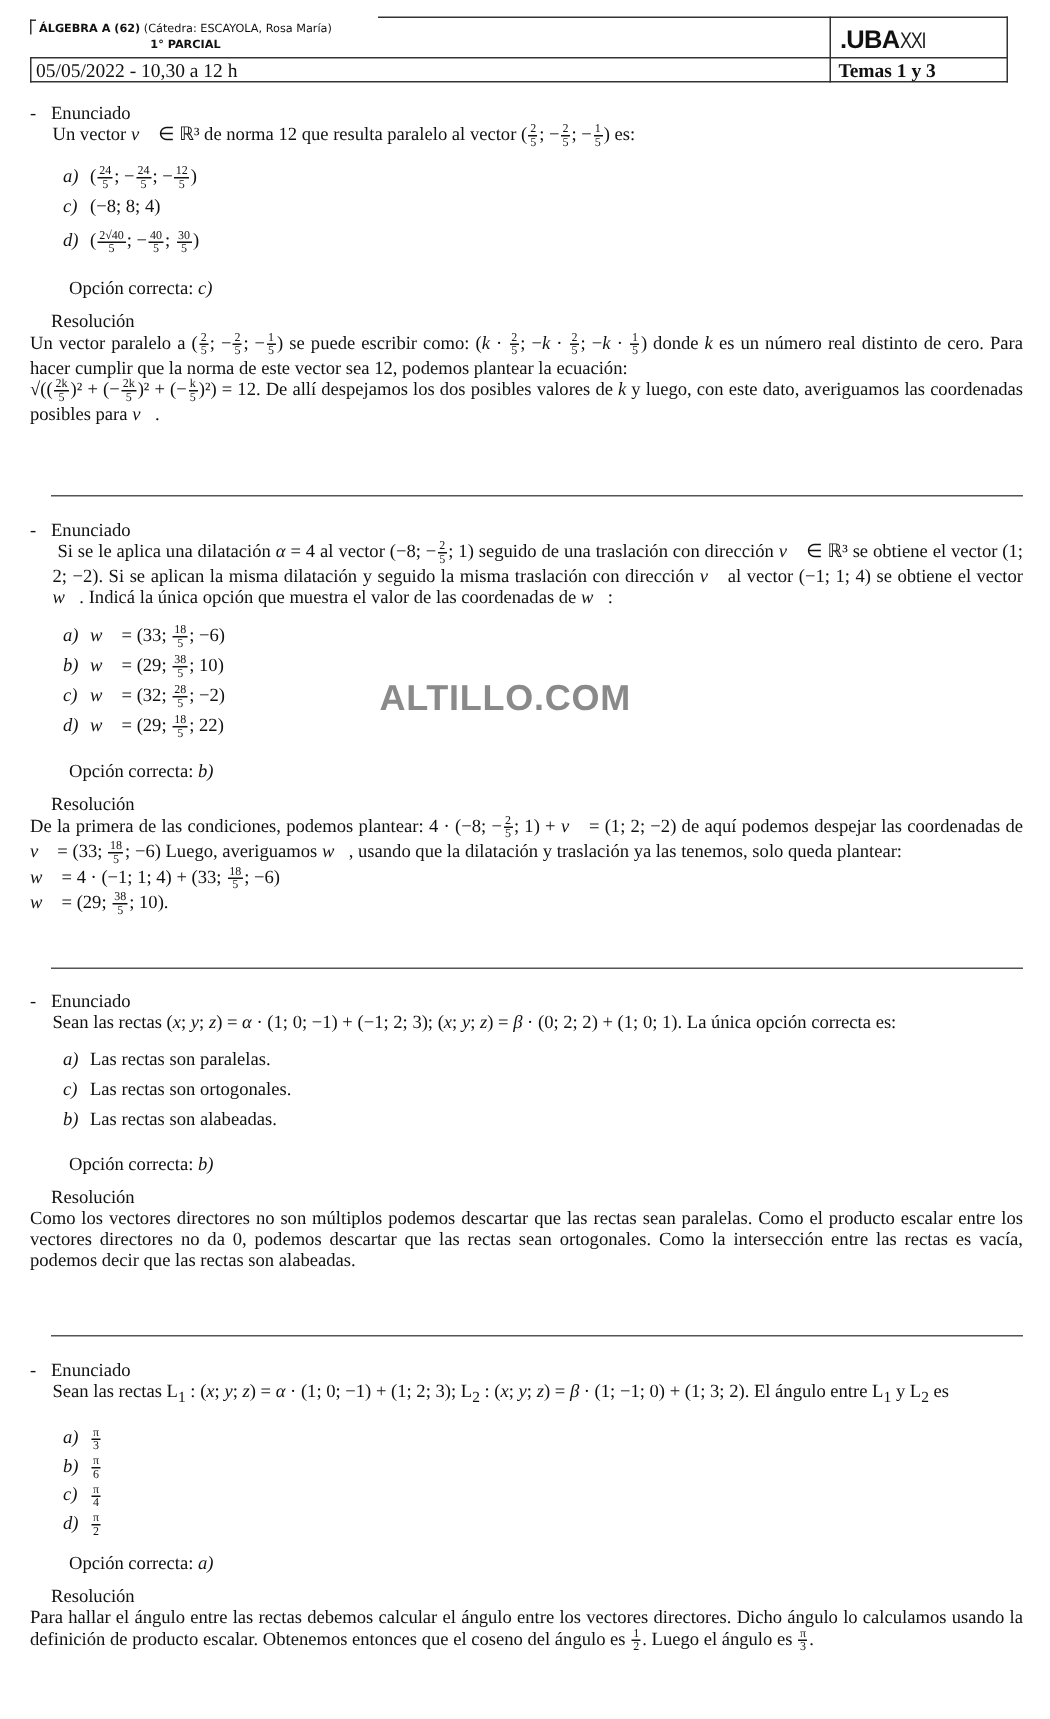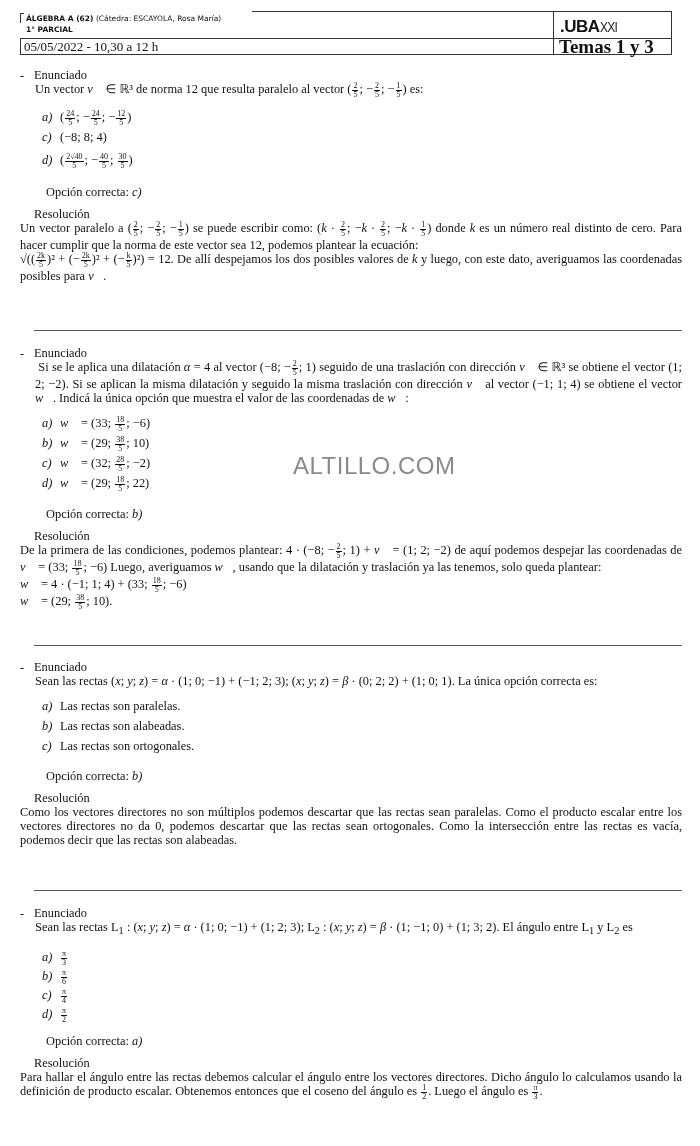--- a/index.html
+++ b/index.html
@@ -3,46 +3,46 @@
 <meta charset="utf-8">
 <style>
   html, body { margin:0; padding:0; background:#fff; }
   body { width:700px; height:1146px; position:relative; overflow:hidden;
          font-family:"DejaVu Serif", "Liberation Serif", serif; color:#111; font-size:11.5px; }
   
   .hdr { position:absolute; left:20px; top:11px; width:652px; height:44px; }
   .hdr .corner-v { position:absolute; left:0; top:2px; width:1px; height:10px; background:#333; }
   .hdr .corner-h { position:absolute; left:0; top:2px; width:4px; height:1px; background:#333; }
   .hdr .topline { position:absolute; left:232px; top:0; right:0; height:1px; background:#333; }
-  .hdr .title { position:absolute; left:6px; top:2px; font-family:"DejaVu Sans", sans-serif; font-size:7.5px; line-height:11px; }
+  .hdr .title { position:absolute; left:6px; top:2px; font-family:"DejaVu Sans", sans-serif; font-size:7.5px; line-height:11px;text-align:center; }
   .hdr .title b { font-weight:bold; }
   .hdr .row2line { position:absolute; left:0; right:0; top:27px; height:1px; background:#333; }
   .hdr .bottomline { position:absolute; left:0; right:0; top:43px; height:1px; background:#333; }
   .hdr .leftline2 { position:absolute; left:0; top:27px; width:1px; height:17px; background:#333; }
   .hdr .rightline { position:absolute; right:0; top:0; width:1px; height:44px; background:#333; }
   .hdr .midline { position:absolute; left:533px; top:0; width:1px; height:44px; background:#333; }
   .hdr .date { position:absolute; left:4px; top:28px; font-family:"Liberation Serif", serif; font-size:13px; line-height:15px; }
   .hdr .uba { position:absolute; left:540px; top:7px; font-family:"Liberation Sans", sans-serif; font-size:17px; line-height:18px; }
   .hdr .uba .b { font-weight:bold; letter-spacing:-0.5px; }
   .hdr .uba .t { font-weight:normal; font-size:15px; transform:scaleX(0.8); display:inline-block; transform-origin:left; letter-spacing:-1px; color:#222; }
-  .hdr .temas { position:absolute; left:539px; top:28px; font-family:"Liberation Serif", serif; font-weight:bold; font-size:19px; line-height:15px; }
+  .hdr .temas { position:absolute; left:539px; top:28px; font-family:"Liberation Serif", serif; font-weight:bold; font-size:13px; line-height:15px; }
 
   .sec { position:absolute; left:20px; width:662px; font-family:"Liberation Serif", serif; font-size:12.4px; line-height:14px; }
   .dash { position:absolute; left:0; }
   .enun { margin-left:14px; }
   .stmt { margin-left:15px; text-align:justify; }
   .opts { margin-left:22px; }
   .opt { height:20px; line-height:20px; }
   .opt .lbl { font-style:italic; display:inline-block; width:18px; }
   .correct { margin-left:26px; }
   .reslabel { margin-left:14px; }
   .restext { margin-left:0; text-align:justify; }
   .rule { position:absolute; left:34px; width:648px; height:1px; background:#555; }
   .watermark { position:absolute; left:253px; top:452px; font-family:"Liberation Sans", "DejaVu Sans", sans-serif;
-               font-weight:normal; font-size:24px; color:#8a8a8a; letter-spacing:0.5px;margin-left:40px; }
+               font-weight:bold; font-size:24px; color:#8a8a8a; letter-spacing:0.5px; }
   .it { font-style:italic; }
   .frac { display:inline-block; vertical-align:middle; text-align:center; font-size:8px; line-height:8px; margin:0 1px; }
   .frac span { display:block; }
   .frac .num { border-bottom:0.8px solid #111; padding:0 1px; }
 </style>
 </head>
 <body>
 
 <div class="hdr">
   <div class="corner-v"></div>
@@ -94,22 +94,22 @@
 <div class="rule" style="top:645px;"></div>
 
 <div class="watermark">ALTILLO.COM</div>
 
 <div class="sec" style="top:660px;">
   <span class="dash">-</span>
   <div class="enun">Enunciado</div>
   <div class="stmt">Sean las rectas (<span class="it">x</span>; <span class="it">y</span>; <span class="it">z</span>) = <span class="it">α</span> · (1; 0; −1) + (−1; 2; 3); (<span class="it">x</span>; <span class="it">y</span>; <span class="it">z</span>) = <span class="it">β</span> · (0; 2; 2) + (1; 0; 1). La única opción correcta es:</div>
   <div class="opts" style="margin-top:8px;">
     <div class="opt"><span class="lbl">a)</span><span>Las rectas son paralelas.</span></div>
+    <div class="opt"><span class="lbl">c)</span><span>Las rectas son ortogonales.</span></div>
     <div class="opt"><span class="lbl">b)</span><span>Las rectas son alabeadas.</span></div>
-    <div class="opt"><span class="lbl">c)</span><span>Las rectas son ortogonales.</span></div>
   </div>
   <div class="correct" style="margin-top:13px;"><span>Opción correcta:</span> <span class="it">b)</span></div>
   <div class="reslabel" style="margin-top:8px;">Resolución</div>
   <div class="restext">Como los vectores directores no son múltiplos podemos descartar que las rectas sean paralelas. Como el producto escalar entre los vectores directores no da 0, podemos descartar que las rectas sean ortogonales. Como la intersección entre las rectas es vacía, podemos decir que las rectas son alabeadas.</div>
 </div>
 <div class="rule" style="top:890px;"></div>
 
 <div class="sec" style="top:906px;">
   <span class="dash">-</span>
   <div class="enun">Enunciado</div>

